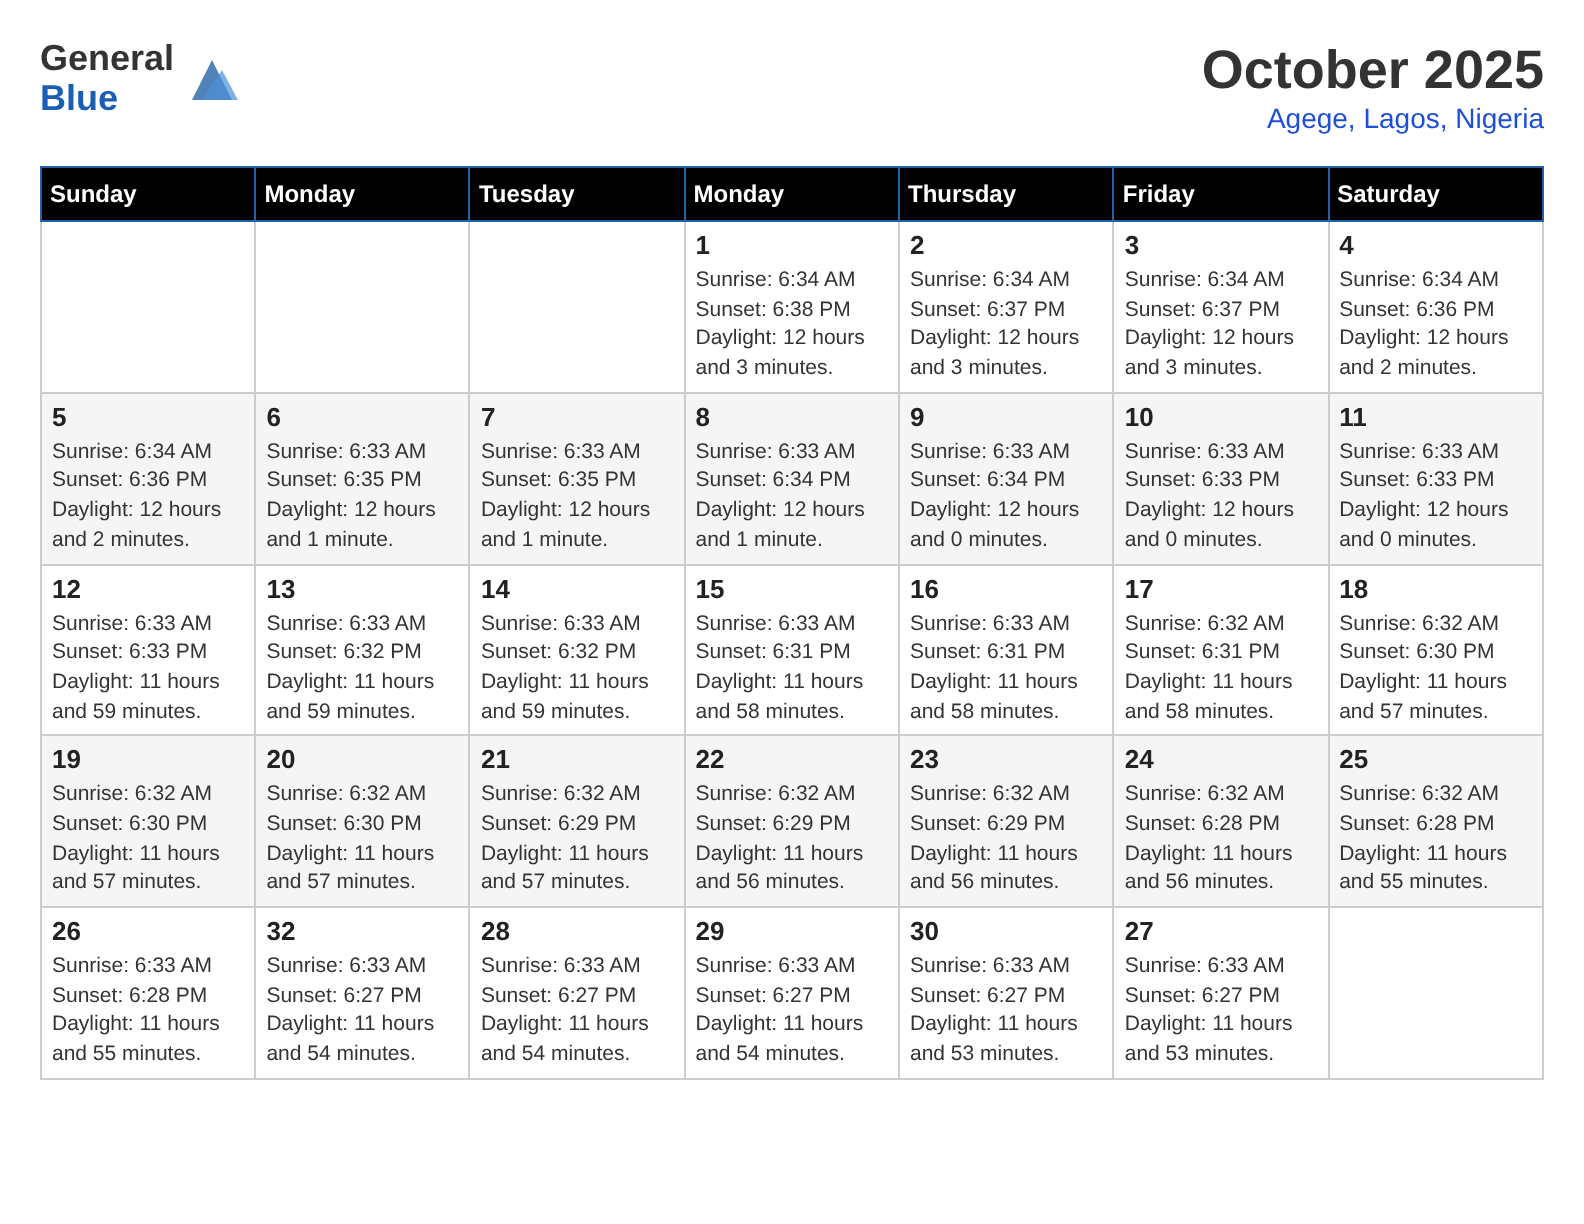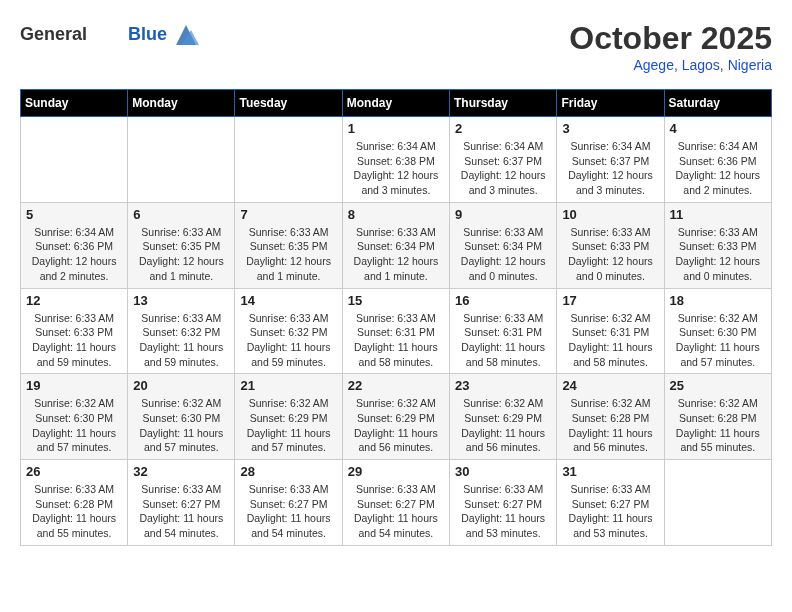--- a/index.html
+++ b/index.html
@@ -15,43 +15,43 @@
       justify-content: space-between;
       align-items: flex-start;
       margin-bottom: 16px;
     }
     .logo {
       display: flex;
       align-items: center;
     }
     .logo-text {
       display: flex;
+      flex-direction: column;
       line-height: 1.1;
-      gap: 41px;
     }
     .logo-general {
       font-size: 18px;
       font-weight: bold;
       color: #333;
     }
     .logo-blue {
       font-size: 18px;
       font-weight: bold;
       color: #1a5fb4;
     }
     .logo-icon {
       width: 30px;
       height: 30px;
       margin-left: 4px;
     }
     .title-block {
       text-align: right;
     }
     .month-title {
-      font-size: 32px;
+      font-size: 27px;
       font-weight: bold;
       color: #333;
     }
     .location {
       font-size: 14px;
       color: #1d4ed8;
     }
     .calendar {
       width: 100%;
       border-collapse: collapse;
@@ -80,21 +80,20 @@
     .day-number {
       font-size: 13px;
       font-weight: bold;
       color: #222;
       margin-bottom: 3px;
     }
     .day-info {
       font-size: 10.5px;
       color: #333;
       line-height: 1.4;
-      text-align: center;
     }
     .empty-cell {
       background: #f9f9f9;
     }
   </style>
 </head>
 <body>
 
 <div class="header">
   <div class="logo">
@@ -342,21 +341,21 @@
 and 54 minutes.</div>
         </td>
         <td>
           <div class="day-number">30</div>
           <div class="day-info" style="white-space: pre-line;">Sunrise: 6:33 AM
 Sunset: 6:27 PM
 Daylight: 11 hours
 and 53 minutes.</div>
         </td>
         <td>
-          <div class="day-number">31</div>
+          <div class="day-number">27</div>
           <div class="day-info" style="white-space: pre-line;">Sunrise: 6:33 AM
 Sunset: 6:27 PM
 Daylight: 11 hours
 and 53 minutes.</div>
         </td>
         <td class="empty-cell"></td>
       </tr>
     </tbody>
 </table>
 

